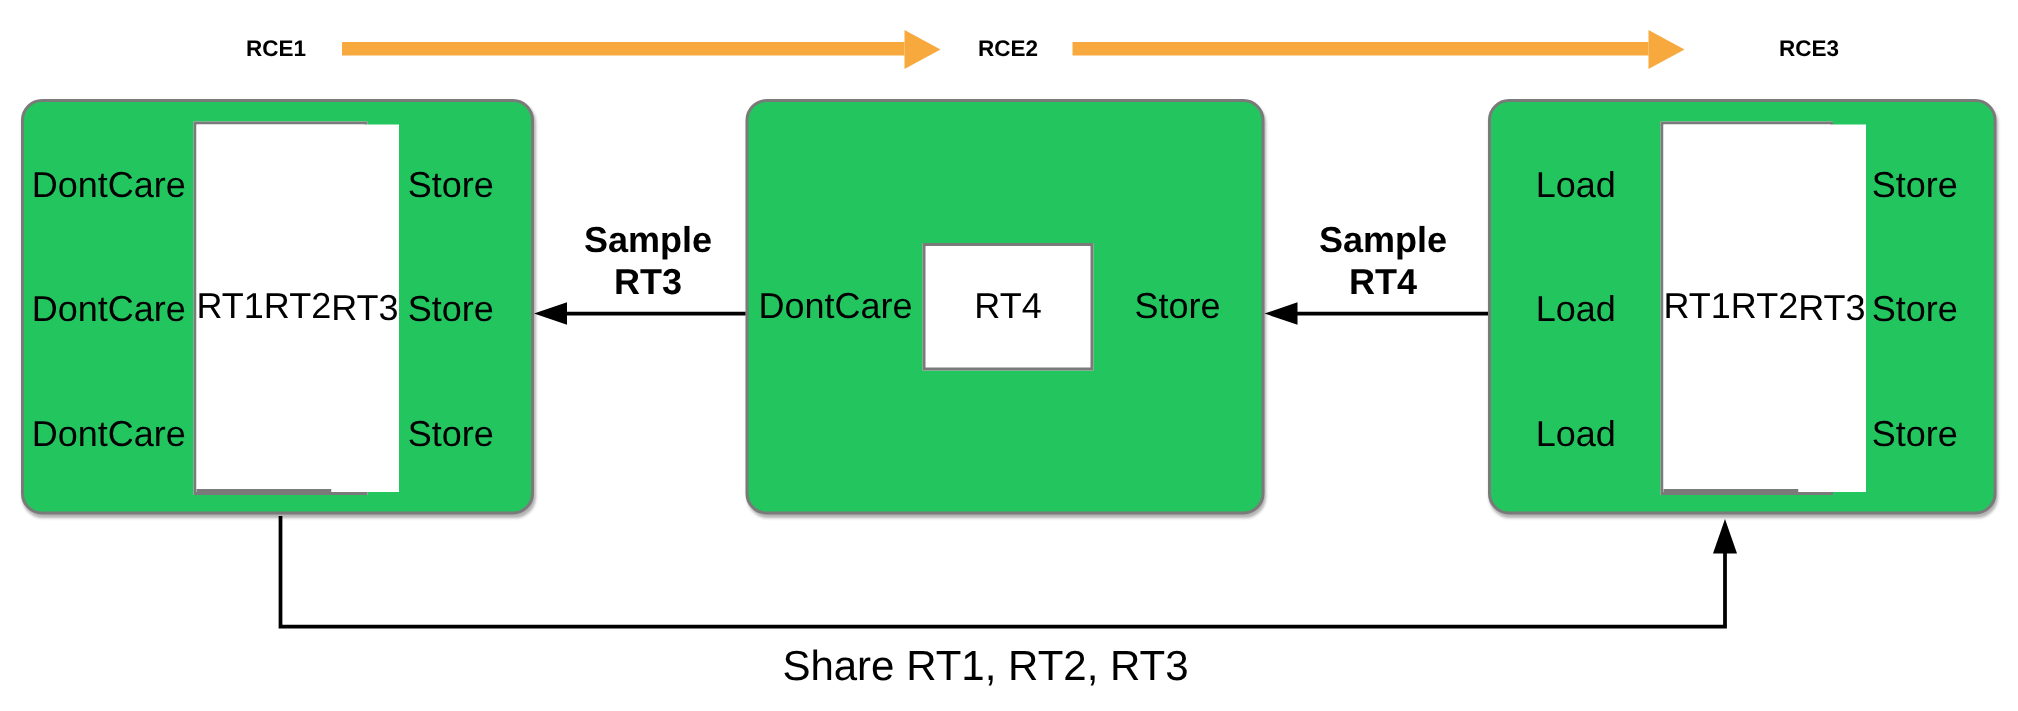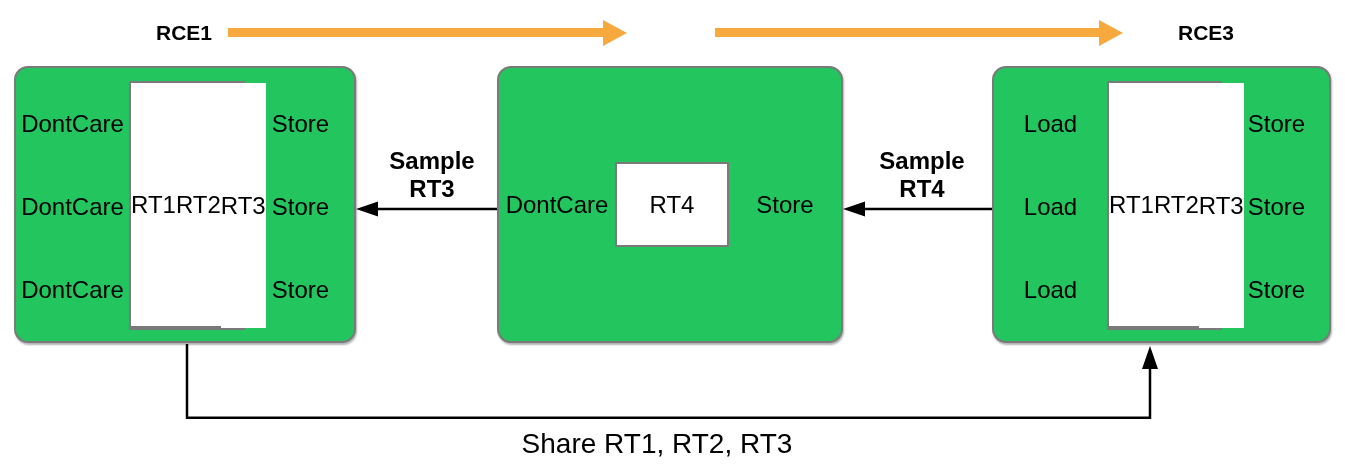--- a/index.html
+++ b/index.html
@@ -3,21 +3,21 @@
 <meta charset="utf-8">
 <style>
   html,body{margin:0;padding:0;background:#ffffff;}
   .stage{
     position:relative;width:1345px;height:474px;background:#ffffff;overflow:hidden;
     font-family:"Liberation Sans", sans-serif;color:#000;
   }
   
   .rce-label{
     position:absolute;top:19px;height:27px;line-height:27px;width:110px;
-    text-align:center;font-size:21px;font-weight:bold;
+    text-align:center;font-size:15px;font-weight:bold;
   }
   .oarrow-shaft{position:absolute;top:28px;height:9px;background:#F7A93E;}
   .oarrow-head{
     position:absolute;top:20px;width:0;height:0;
     border-left:24px solid #F7A93E;border-top:13px solid transparent;border-bottom:13px solid transparent;
   }
   
   .pass{
     position:absolute;top:66px;height:277px;box-sizing:border-box;
     background:#22c55e;border:2px solid #7A7A7A;border-radius:14px;
@@ -49,20 +49,21 @@
   .share-label{
     position:absolute;text-align:center;font-size:28px;line-height:26px;
   }
 </style>
 </head>
 <body>
 
 <div class="stage">
 
   <div class="rce-label" style="left:129px;">RCE1</div>
+  <div class="rce-label" style="left:617px;">RCE2</div>
   <div class="rce-label" style="left:1151px;">RCE3</div>
 
   <div>
     <div class="oarrow-shaft" style="left:228px;width:375px;"></div>
     <div class="oarrow-head" style="left:603px;"></div>
   </div>
   <div>
     <div class="oarrow-shaft" style="left:715px;width:384px;"></div>
     <div class="oarrow-head" style="left:1099px;"></div>
   </div>

